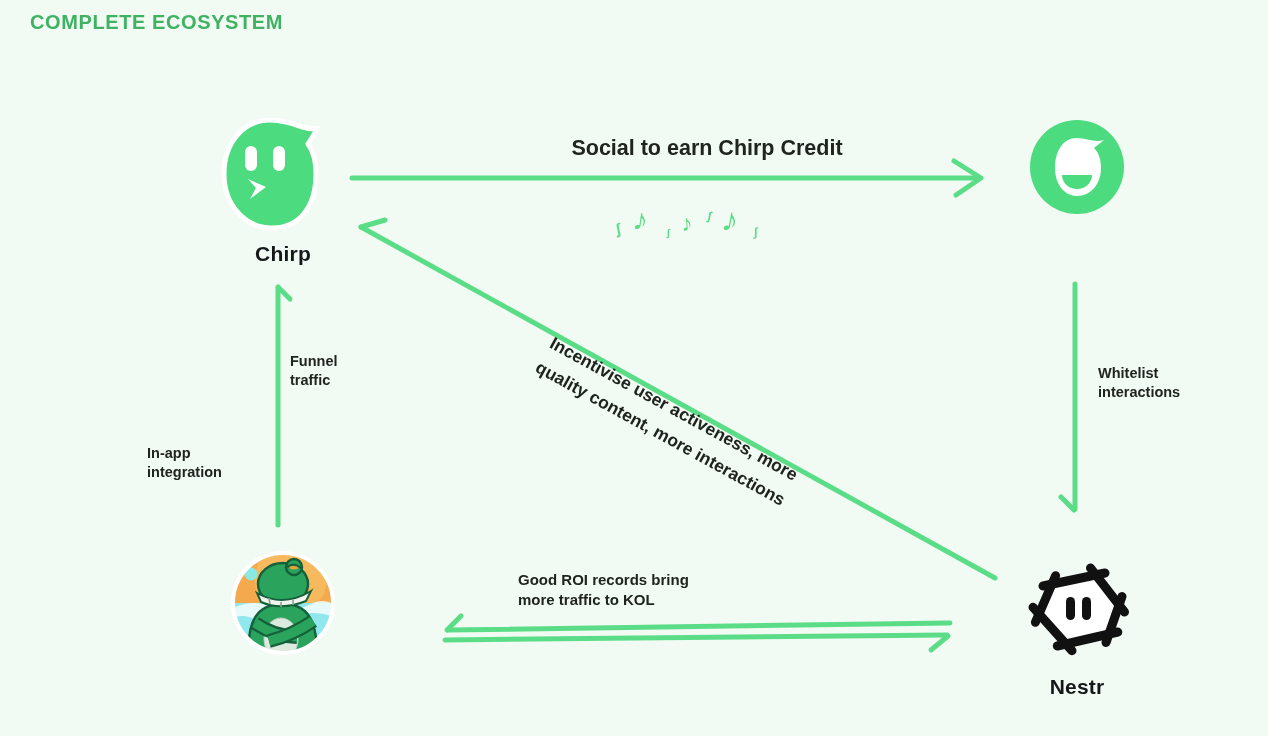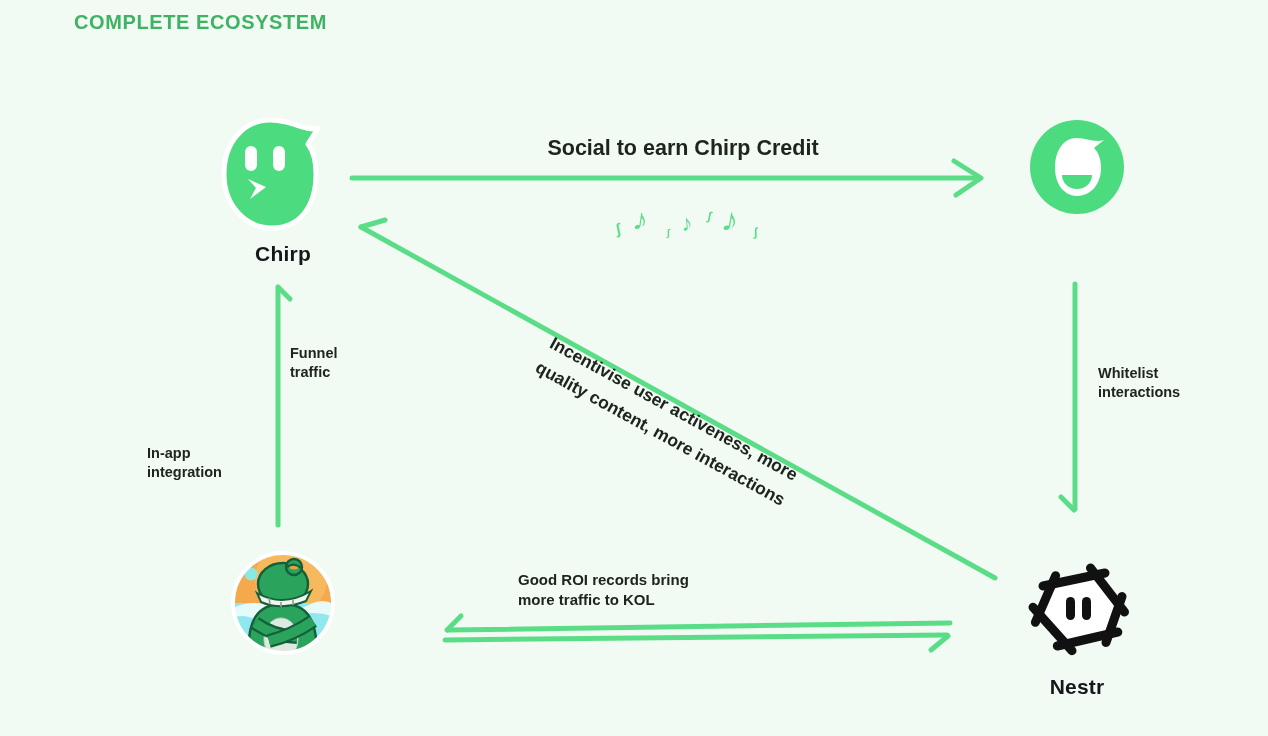--- a/index.html
+++ b/index.html
@@ -12,21 +12,20 @@
     font-family:"Liberation Sans", sans-serif;
     background:var(--bg);
     position:relative;
   }
   .stage{position:absolute;inset:0;width:1268px;height:736px;}
   .abs{position:absolute;}
   .page-title{
     left:30px;top:11px;
     font-size:20px;font-weight:700;letter-spacing:.6px;
     color:var(--title-green);
-    margin-left:44px;
   }
   .node-label{
     font-size:21px;font-weight:800;color:#15181a;
     text-align:center;letter-spacing:.2px;
   }
   .edge-label{
     font-size:14.5px;font-weight:700;color:var(--ink);
     line-height:1.32;white-space:pre-line;
   }
   .edge-label.big{font-size:21.5px;font-weight:800;text-align:center;}
@@ -128,26 +127,26 @@
       <path d="M100,34.5 L84,80.5"></path>
       <path d="M95.8,70 L35.3,84"></path>
       <path d="M50,88.7 L11,45.3"></path>
       <path d="M13.4,60.3 L33.6,13.7"></path>
     </g>
     <rect x="44" y="35" width="9" height="23" rx="4.5" fill="#111111"></rect>
     <rect x="60" y="35" width="9" height="23" rx="4.5" fill="#111111"></rect>
   </svg>
   <div class="abs node-label" style="left:1027px;top:675px;width:100px">Nestr</div>
 
-  <div class="abs edge-label big" style="left:433px;top:134px;width:500px">Social to earn Chirp Credit</div>
+  <div class="abs edge-label big" style="left:457px;top:134px;width:500px">Social to earn Chirp Credit</div>
 
   <div class="abs edge-label rotated" style="left:452px;top:393px;width:430px">Incentivise user activeness, more
 quality content, more interactions</div>
 
-  <div class="abs edge-label" style="left:290px;top:344px">Funnel
+  <div class="abs edge-label" style="left:290px;top:352px">Funnel
 traffic</div>
 
   <div class="abs edge-label right" style="left:147px;top:444px;width:110px">In-app
 integration</div>
 
   <div class="abs edge-label" style="left:1098px;top:364px">Whitelist
 interactions</div>
 
   <div class="abs edge-label md" style="left:486px;top:570px">Good ROI records bring
 more traffic to KOL</div>

